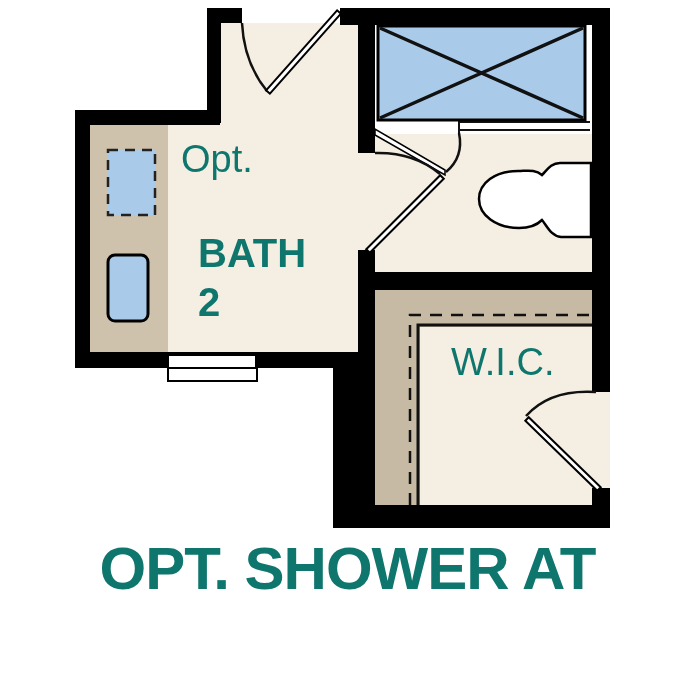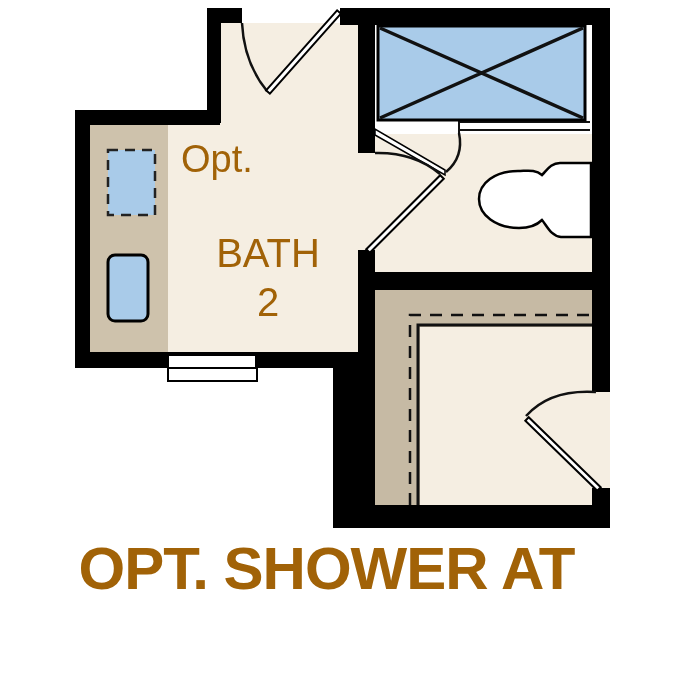--- a/index.html
+++ b/index.html
@@ -8,26 +8,26 @@
   #plan-svg{position:absolute;left:0;top:0;}
 
   .floor{fill:var(--floor,#f5eee2);}
   .counter{fill:var(--counter,#cec2ac);}
   .band{fill:var(--closet_band,#c6baa4);}
   .wall{fill:var(--wall,#000);}
   .blue{fill:var(--fixture_blue,#a9cbe9);}
   .ln{stroke:var(--line,#111);fill:none;}
   .white-fill{fill:#fff;}
 
-  .label{position:absolute;color:#a16207;}
+  .label{position:absolute;color:#0f766e;}
   .label div{white-space:nowrap;}
   .opt-sink{left:181px;top:141px;font-size:38px;line-height:36px;}
-  .bath-label{left:198px;top:229px;width:140px;text-align:center;font-size:40px;line-height:49px;font-weight:normal;}
+  .bath-label{left:198px;top:229px;width:140px;font-size:40px;line-height:49px;font-weight:bold;}
   .wic-label{left:451px;top:342px;font-size:38px;line-height:40px;}
-  .caption{left:0;top:538px;width:653px;text-align:center;font-size:60px;line-height:61px;font-weight:bold;letter-spacing:-1px;}
+  .caption{left:0;top:538px;width:653px;text-align:center;font-size:60px;line-height:61px;font-weight:bold;letter-spacing:-1px;padding-left:21px;}
 </style>
 </head>
 <body>
 
 <div id="stage">
 
   <svg id="plan-svg" width="687" height="687" viewBox="0 0 687 687">
 
     <g>
       <rect class="floor" x="221" y="23" width="137" height="102"></rect>
@@ -109,18 +109,21 @@
 
   <div class="label opt-sink">
     <div>Opt.</div>
   </div>
 
   <div class="label bath-label">
     <div>BATH</div>
     <div>2</div>
   </div>
 
+  <div class="label wic-label">
+    <div>W.I.C.</div>
+  </div>
 
   <div class="label caption">
     <div>OPT. SHOWER AT</div>
   </div>
 
 </div>
 
 </body></html>

